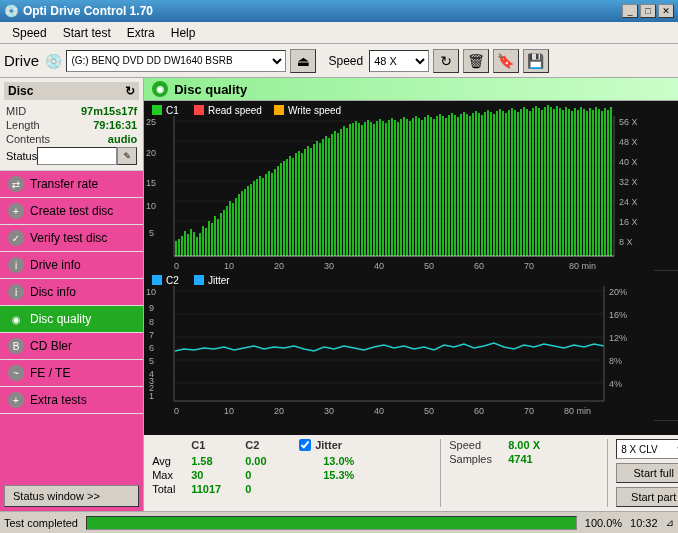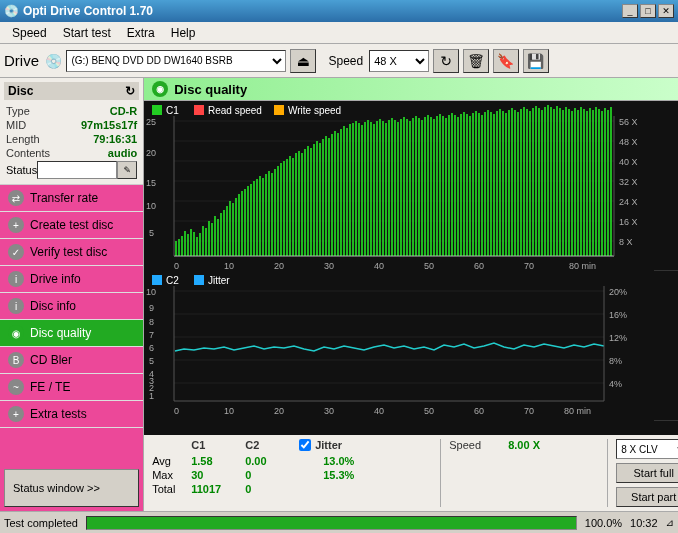--- a/index.html
+++ b/index.html
@@ -36,21 +36,21 @@
     .disc-label-row { display: flex; align-items: center; justify-content: space-between; padding: 1px 2px; font-size: 11px; }
     .disc-label-input { width: 80px; height: 18px; border: 1px inset #888; font-size: 11px; }
     
     .nav-items { display: flex; flex-direction: column; }
     .nav-item { display: flex; align-items: center; gap: 6px; padding: 5px 8px; cursor: pointer; font-size: 12px; border-bottom: 1px solid #ddd; }
     .nav-item.active { background: #22aa22; color: white; }
     .nav-icon { width: 16px; height: 16px; border-radius: 50%; display: flex; align-items: center; justify-content: center; font-size: 10px; flex-shrink: 0; }
     .nav-icon.green { background: #22aa22; color: white; }
     .nav-icon.gray { background: #888; color: white; }
     
-    .status-window-btn { margin: 4px; padding: 12px 8px; background: #d4d0c8; border: 1px outset #888; cursor: pointer; font-size: 11px; text-align: left; }
+    .status-window-btn { margin: 4px; padding: 4px 8px; background: #d4d0c8; border: 1px outset #888; cursor: pointer; font-size: 11px; text-align: left; }
 
     
     .content { flex: 1; display: flex; flex-direction: column; background: white; }
     
     
     .dq-header { background: linear-gradient(to right, #90ee90, #ccffcc); border-bottom: 1px solid #aaa; padding: 3px 8px; display: flex; align-items: center; gap: 6px; font-weight: bold; font-size: 13px; }
     .dq-icon { width: 16px; height: 16px; background: #22aa22; border-radius: 50%; display: inline-flex; align-items: center; justify-content: center; color: white; font-size: 9px; }
 
     
     .charts-container { flex: 1; background: #111; display: flex; flex-direction: column; }
@@ -108,24 +108,20 @@
 </div>
 
 <div class="main-layout">
 
   <div class="sidebar">
 
     <div class="disc-info">
       <div class="disc-header">
         <span>Disc</span>
         <span style="cursor:pointer;">↻</span>
-      </div>
-      <div class="disc-row">
-        <span class="label">Type</span>
-        <span class="value">CD-R</span>
       </div>
       <div class="disc-row">
         <span class="label">MID</span>
         <span class="value">97m15s17f</span>
       </div>
       <div class="disc-row">
         <span class="label">Length</span>
         <span class="value">79:16:31</span>
       </div>
       <div class="disc-row">
@@ -477,20 +473,24 @@
         </div>
       </div>
 
       <div style="width:1px; background:#aaa; margin:0 8px;"></div>
 
       <div style="display:flex; flex-direction:column; gap:2px; min-width:150px;">
         <div style="display:flex; gap:4px;">
           <span style="min-width:55px; color:#333;">Speed</span>
           <span style="color:#008800; font-weight:bold;">8.00 X</span>
         </div>
+        <div style="display:flex; gap:4px;">
+          <span style="min-width:55px; color:#333;">Samples</span>
+          <span style="color:#008800; font-weight:bold;">4741</span>
+        </div>
       </div>
 
       <div style="width:1px; background:#aaa; margin:0 8px;"></div>
 
       <div style="display:flex; flex-direction:column; gap:4px; margin-left:auto;">
         <div style="display:flex; gap:4px; align-items:center;">
           <select style="height:20px; font-size:10px; background:white; border:1px inset #888; width:75px;"><option>8 X CLV</option></select>
         </div>
         <button class="action-btn">Start full</button>
         <button class="action-btn">Start part</button>

